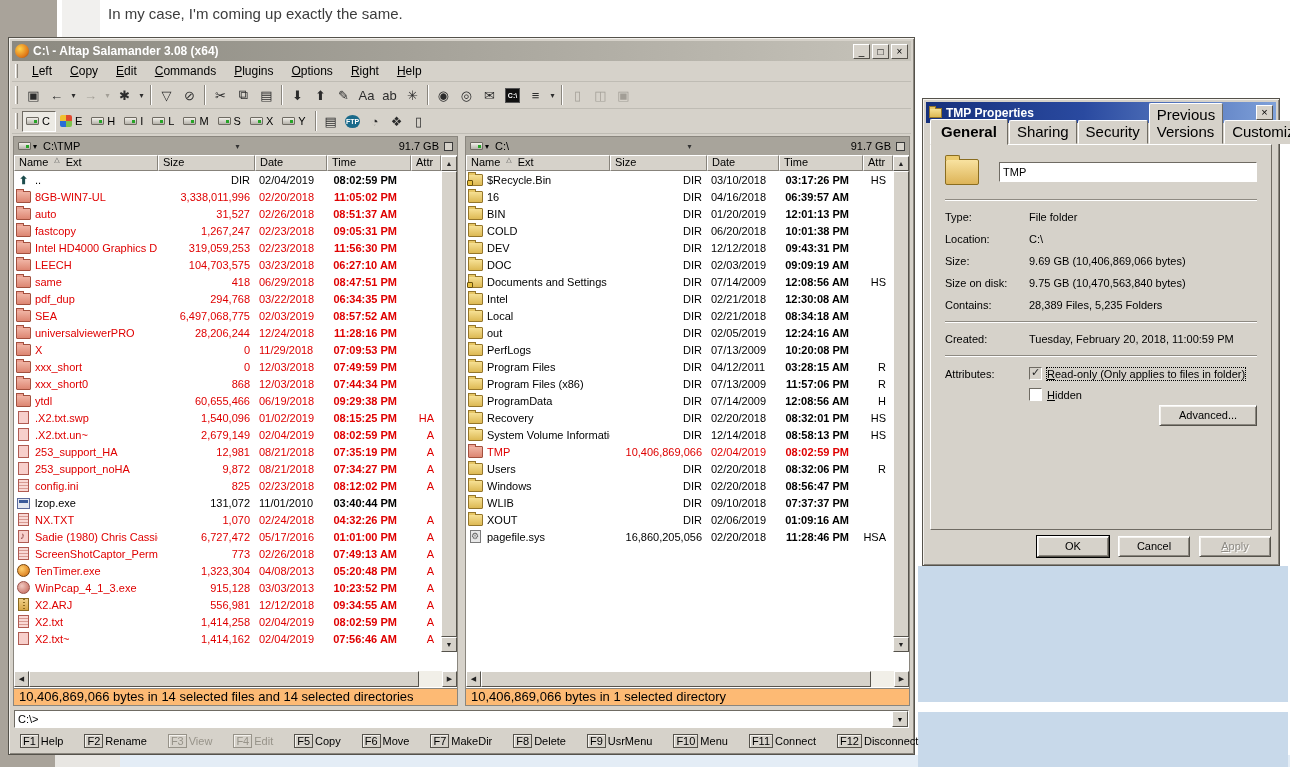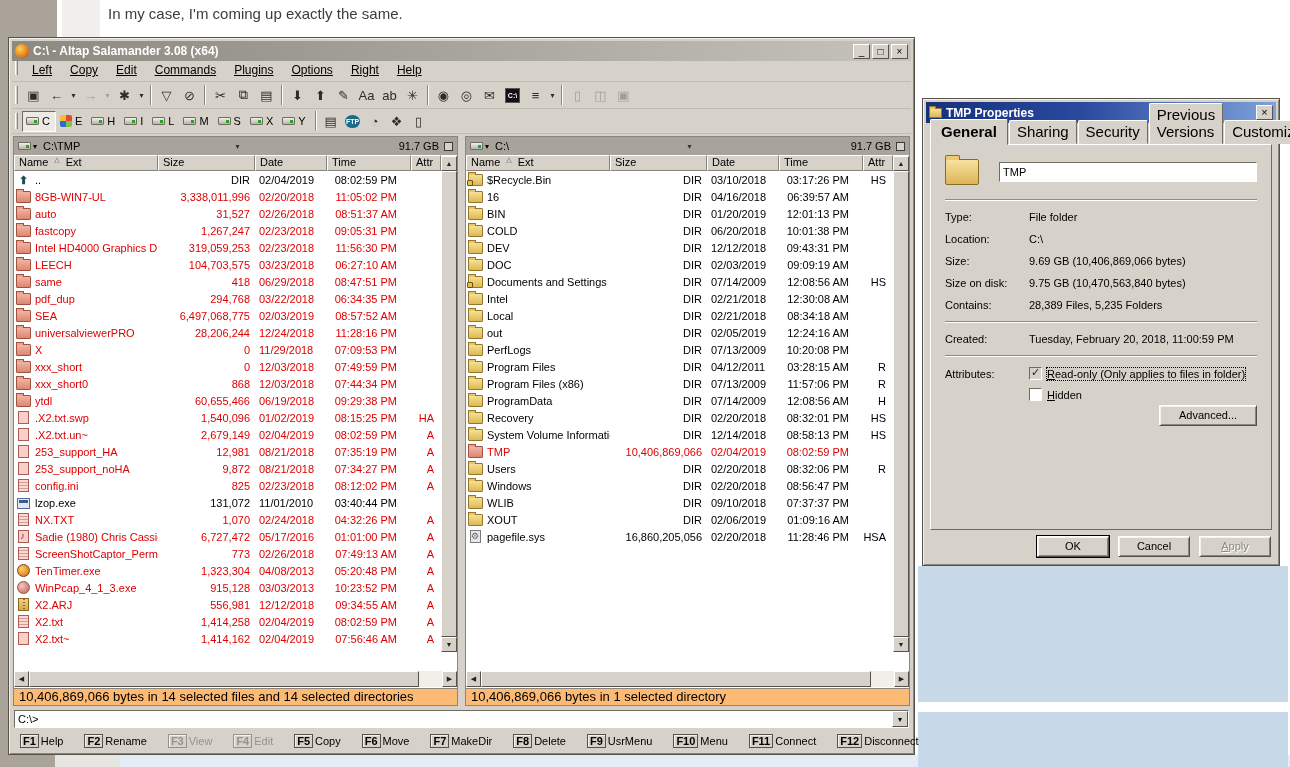--- a/index.html
+++ b/index.html
@@ -25,22 +25,22 @@
     padding:3px; display:flex; flex-direction:column; }
   #titlebar { height:20px; flex:none; display:flex; align-items:center; padding:0 3px;
     background:linear-gradient(90deg,#8b8980 0%,#a5a299 45%,#c6c3ba 100%); }
   .app-icon { width:14px; height:14px; border-radius:50%; flex:none; margin-right:4px;
     background:radial-gradient(circle at 35% 35%, #ffd24a, #e07818 65%, #7a3c08); }
   #title-text { color:#fff; font-weight:bold; font-size:12px; flex:1;
     white-space:nowrap; overflow:hidden; }
   .winbtn { width:17px; height:15px; background:#d6d2ca; margin-left:2px;
     font-size:10px; line-height:13px; text-align:center; color:#000; flex:none;
     border:1px solid; border-color:#fff #55524b #55524b #fff; }
-  #menubar { height:21px; flex:none; display:flex; gap:2px;
-    border-bottom:1px solid #bfbcb4; padding-left:2px;text-decoration:underline; }
+  #menubar { height:21px; flex:none; display:flex; align-items:center; gap:2px;
+    border-bottom:1px solid #bfbcb4; padding-left:2px; }
   .grip { width:3px; height:70%; border-left:1px solid #fff; border-right:1px solid #8a867e;
     margin:0 4px 0 1px; flex:none; }
   .menu-item { display:inline-block; padding:2px 8px; font-size:12px; color:#000; }
   .menu-item::first-letter { text-decoration:underline; }
 
   #toolbar { height:27px; flex:none; display:flex; align-items:center;
     border-bottom:1px solid #bfbcb4; padding-left:2px; }
   .tbtn { width:23px; height:22px; flex:none; display:flex; align-items:center;
     justify-content:center; font-size:13px; color:#2c2c2c; }
   .tbtn.narrow { width:11px; font-size:8px; }
@@ -84,21 +84,21 @@
     display:flex; align-items:flex-start; padding:0 4px; white-space:nowrap; overflow:hidden; }
   .hc-first { grid-column:1 / 3; gap:6px; }
   .sort-up { font-size:7px; color:#555; }
   .rows { flex:1; overflow:hidden; padding-right:16px; min-height:0; }
   .row { height:17px; display:grid; grid-template-columns:21px minmax(0,1fr) 97px 72px 84px 30px;
     align-items:center; font-size:11px; color:#000; white-space:nowrap; }
   .row.sel { color:#df0000; }
   .cell-name { overflow:hidden; text-overflow:clip; }
   .cell-size { text-align:right; padding-right:5px; }
   .cell-date { padding-left:4px; }
-  .cell-time { text-align:right; padding-right:14px; }
+  .cell-time { text-align:right; padding-right:14px;font-weight:bold; }
   .cell-attr { text-align:right; padding-right:7px; }
 
   
   .ic { width:15px; height:12px; margin-left:2px; position:relative; flex:none; display:block; }
   .ic-folder, .ic-folder-lock { background:linear-gradient(#f6e094,#ddb954); border:1px solid #95762a;
     border-radius:1px; margin-top:1px; }
   .ic-folder::before, .ic-folder-lock::before { content:""; position:absolute; left:-1px; top:-3px;
     width:6px; height:2px; background:#e7c766; border:1px solid #95762a; border-bottom:none; }
   .sel .ic-folder { background:linear-gradient(#f0b4a4,#dd8672); border-color:#a3503e; }
   .sel .ic-folder::before { background:#eda293; border-color:#a3503e; }
@@ -143,21 +143,21 @@
 
   
   #cmdline { height:22px; flex:none; padding:2px 2px; }
   #cmdfield { height:18px; background:#fff; border:1px solid; border-color:#6f6b63 #fff #fff #6f6b63;
     display:flex; align-items:center; font-size:11px; padding-left:3px; }
   #cmd-dd { margin-left:auto; width:16px; height:16px; background:#d6d2ca; font-size:7px;
     display:flex; align-items:center; justify-content:center;
     border:1px solid; border-color:#fff #55524b #55524b #fff; }
   #fkeys { height:21px; flex:none; display:flex; align-items:center; padding-left:8px; }
   .fkey { display:flex; align-items:center; margin-right:21px; font-size:11px; flex:none; }
-  .fkey b { font-weight:bold; border:1px solid #55524b; background:#d6d2ca; padding:0 2px;
+  .fkey b { font-weight:normal; border:1px solid #55524b; background:#d6d2ca; padding:0 2px;
     margin-right:2px; box-shadow:inset 1px 1px 0 #f4f2ee; }
   .fkey.disabled, .fkey.disabled b { color:#979389; border-color:#979389; }
 
   
   #dialog { left:922px; top:98px; width:358px; height:468px; background:#d6d2ca;
     border:1px solid #55524b; box-shadow:inset 1px 1px 0 #f4f2ee, inset -1px -1px 0 #8a867e;
     padding:3px; display:flex; flex-direction:column; }
   #dtitle { height:21px; flex:none; display:flex; align-items:center; padding:0 3px; gap:4px;
     background:linear-gradient(90deg,#16307c 0%,#2a4aa0 45%,#7fa1d9 100%); }
   .dicon-folder { width:13px; height:10px; background:linear-gradient(#f6e094,#ddb954);

